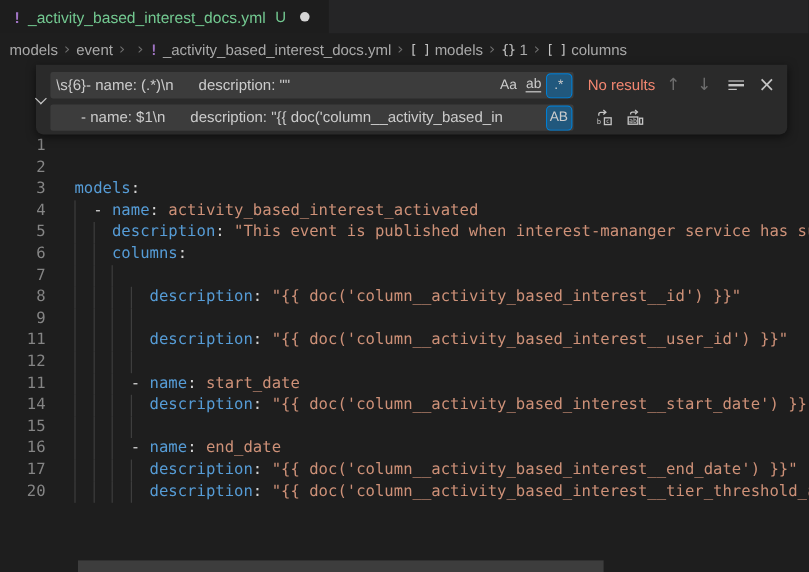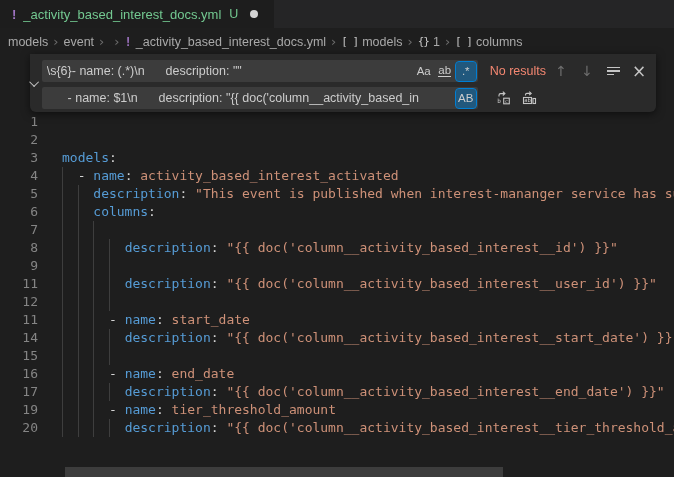--- a/index.html
+++ b/index.html
@@ -115,21 +115,20 @@
         <div class="cl"><span class="guide" style="left: 62px;"></span><span class="guide" style="left: 77.66px;"></span><span class="guide" style="left: 93.32px;"></span><span class="ln">7</span></div>
         <div class="cl"><span class="guide" style="left: 62px;"></span><span class="guide" style="left: 77.66px;"></span><span class="guide" style="left: 93.32px;"></span><span class="guide" style="left: 108.98px;"></span><span class="ln">8</span><span class="ct"><span class="p">        </span><span class="k">description</span><span class="p">: </span><span class="s">"{{ doc('column__activity_based_interest__id') }}"</span></span></div>
         <div class="cl"><span class="guide" style="left: 62px;"></span><span class="guide" style="left: 77.66px;"></span><span class="guide" style="left: 93.32px;"></span><span class="guide" style="left: 108.98px;"></span><span class="ln">9</span><span class="ct"></span></div>
         <div class="cl"><span class="guide" style="left: 62px;"></span><span class="guide" style="left: 77.66px;"></span><span class="guide" style="left: 93.32px;"></span><span class="guide" style="left: 108.98px;"></span><span class="ln">11</span><span class="ct"><span class="p">        </span><span class="k">description</span><span class="p">: </span><span class="s">"{{ doc('column__activity_based_interest__user_id') }}"</span></span></div>
         <div class="cl"><span class="guide" style="left: 62px;"></span><span class="guide" style="left: 77.66px;"></span><span class="guide" style="left: 93.32px;"></span><span class="guide" style="left: 108.98px;"></span><span class="ln">12</span><span class="ct"></span></div>
         <div class="cl"><span class="guide" style="left: 62px;"></span><span class="guide" style="left: 77.66px;"></span><span class="guide" style="left: 93.32px;"></span><span class="ln">11</span><span class="ct"><span class="p">      - </span><span class="k">name</span><span class="p">: </span><span class="s">start_date</span></span></div>
         <div class="cl"><span class="guide" style="left: 62px;"></span><span class="guide" style="left: 77.66px;"></span><span class="guide" style="left: 93.32px;"></span><span class="guide" style="left: 108.98px;"></span><span class="ln">14</span><span class="ct"><span class="p">        </span><span class="k">description</span><span class="p">: </span><span class="s">"{{ doc('column__activity_based_interest__start_date') }}"</span></span></div>
         <div class="cl"><span class="guide" style="left: 62px;"></span><span class="guide" style="left: 77.66px;"></span><span class="guide" style="left: 93.32px;"></span><span class="guide" style="left: 108.98px;"></span><span class="ln">15</span><span class="ct"></span></div>
         <div class="cl"><span class="guide" style="left: 62px;"></span><span class="guide" style="left: 77.66px;"></span><span class="guide" style="left: 93.32px;"></span><span class="ln">16</span><span class="ct"><span class="p">      - </span><span class="k">name</span><span class="p">: </span><span class="s">end_date</span></span></div>
         <div class="cl"><span class="guide" style="left: 62px;"></span><span class="guide" style="left: 77.66px;"></span><span class="guide" style="left: 93.32px;"></span><span class="guide" style="left: 108.98px;"></span><span class="ln">17</span><span class="ct"><span class="p">        </span><span class="k">description</span><span class="p">: </span><span class="s">"{{ doc('column__activity_based_interest__end_date') }}"</span></span></div>
-        <div class="cl"><span class="guide" style="left: 62px;"></span><span class="guide" style="left: 77.66px;"></span><span class="guide" style="left: 93.32px;"></span><span class="ln">19</span><span class="ct"><span class="p">      - </span><span class="k">name</span><span class="p">: </span><span class="s">tier_threshold_amount</span></span></div>
         <div class="cl"><span class="guide" style="left: 62px;"></span><span class="guide" style="left: 77.66px;"></span><span class="guide" style="left: 93.32px;"></span><span class="guide" style="left: 108.98px;"></span><span class="ln">20</span><span class="ct"><span class="p">        </span><span class="k">description</span><span class="p">: </span><span class="s">"{{ doc('column__activity_based_interest__tier_threshold_amount</span></span></div>
       </div>
     <div class="hscroll"></div>
   </div>
 
   <div class="fw">
     <div class="fw-toggle">
       <span class="chev-down"></span>
     </div>
     <div class="fw-main">

